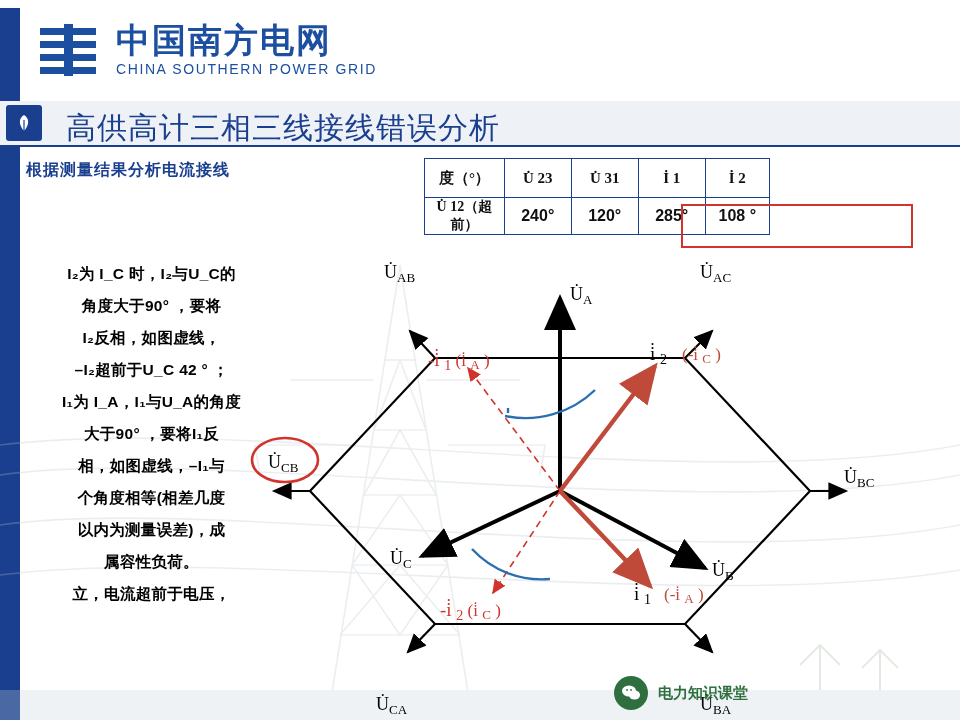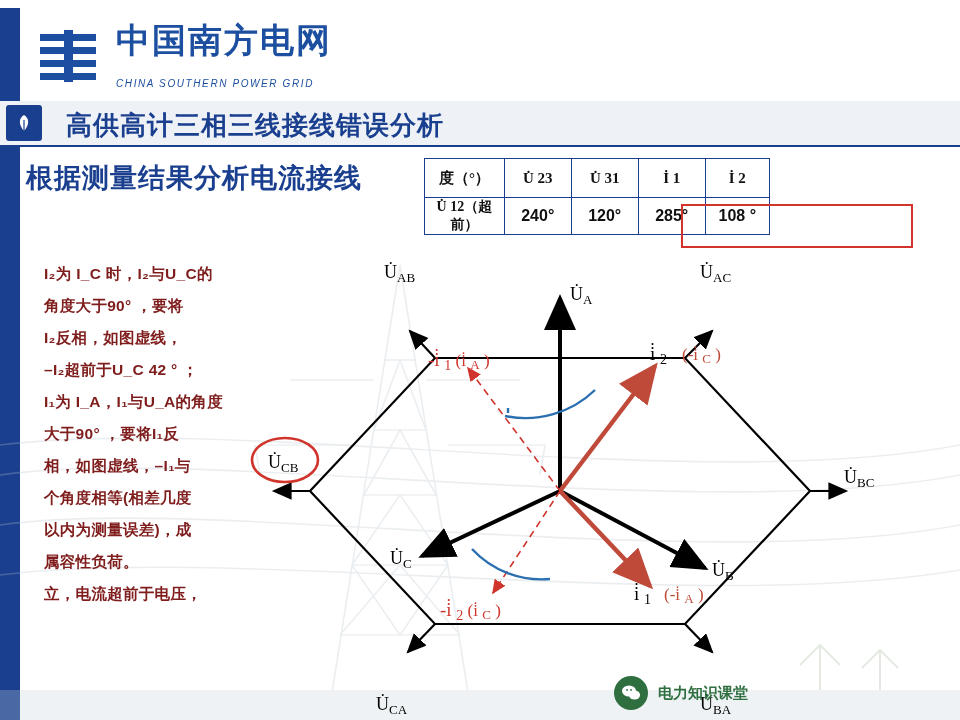--- a/index.html
+++ b/index.html
@@ -19,42 +19,42 @@
   .logo-wrap{position:absolute;left:40px;top:14px;display:flex;align-items:center;gap:14px;}
   .logo-mark{width:62px;height:52px;position:relative;}
   .logo-mark .bar{position:absolute;left:0;height:7px;background:#1d4fa0;}
   .logo-mark .b1{top:4px;width:56px;}
   .logo-mark .b2{top:17px;width:56px;}
   .logo-mark .b3{top:30px;width:56px;}
   .logo-mark .b4{top:43px;width:56px;}
   .logo-mark .vbar{position:absolute;left:24px;top:0;width:9px;height:52px;background:#1d4fa0;}
   .logo-text{display:flex;flex-direction:column;justify-content:center;}
   .logo-cn{font-family:"Liberation Sans",sans-serif;font-size:34px;font-weight:bold;color:#1d4fa0;letter-spacing:2px;line-height:36px;}
-  .logo-en{font-family:"Liberation Sans",sans-serif;font-size:10px;color:#1d4fa0;letter-spacing:1.6px;margin-top:20px;font-style:italic;}
+  .logo-en{font-family:"Liberation Sans",sans-serif;font-size:14px;color:#1d4fa0;letter-spacing:1.6px;margin-top:3px;}
 
   
   .title-bar{position:absolute;left:0;top:93px;width:960px;height:44px;background:#eef2f7;border-bottom:2px solid #1a3f8f;}
   .title-badge{position:absolute;left:6px;top:97px;width:36px;height:36px;background:#1a3f8f;border-radius:3px;display:flex;align-items:center;justify-content:center;}
   .title-badge svg{display:block;}
-  .title-text{position:absolute;left:66px;top:100px;font-size:26px;font-weight:bold;color:#1a3f8f;letter-spacing:1px;}
-
-  
-  .subtitle{position:absolute;left:26px;top:152px;font-size:27px;font-weight:bold;color:#1a3f8f;letter-spacing:1px;}
+  .title-text{position:absolute;left:66px;top:100px;font-size:30px;font-weight:normal;color:#1a3f8f;letter-spacing:1px;}
+
+  
+  .subtitle{position:absolute;left:26px;top:152px;font-size:16px;font-weight:bold;color:#1a3f8f;letter-spacing:1px;}
 
   
   .meas-table{position:absolute;left:424px;top:150px;border-collapse:collapse;background:#ffffff;}
   .meas-table td{border:1px solid #1a3f8f;text-align:center;font-size:15px;color:#111;padding:0;}
   .meas-table tr.head td{height:38px;width:90px;font-weight:bold;}
   .meas-table tr.head td.first{width:110px;}
   .meas-table tr.body td{height:36px;font-weight:bold;font-size:16px;}
   .meas-table tr.body td.first{font-weight:bold;font-size:14px;}
   .hl{position:absolute;left:681px;top:196px;width:232px;height:44px;border:2px solid #d0342c;box-sizing:border-box;pointer-events:none;}
 
   
-  .body-text{position:absolute;left:44px;top:250px;width:215px;font-size:15.5px;line-height:32px;color:#7f1d1d;font-weight:bold;letter-spacing:0.3px;}
+  .body-text{position:absolute;left:44px;top:250px;width:215px;font-size:15.5px;line-height:32px;color:#000000;font-weight:bold;letter-spacing:0.3px;text-align:center;}
 
   
   .diagram{position:absolute;left:250px;top:230px;width:700px;height:490px;}
   .diagram svg{display:block;}
 
   
   .watermark{position:absolute;left:0;top:137px;width:960px;height:583px;opacity:0.28;pointer-events:none;}
 
   
   .stamp{position:absolute;right:22px;bottom:18px;display:flex;align-items:center;gap:10px;}

